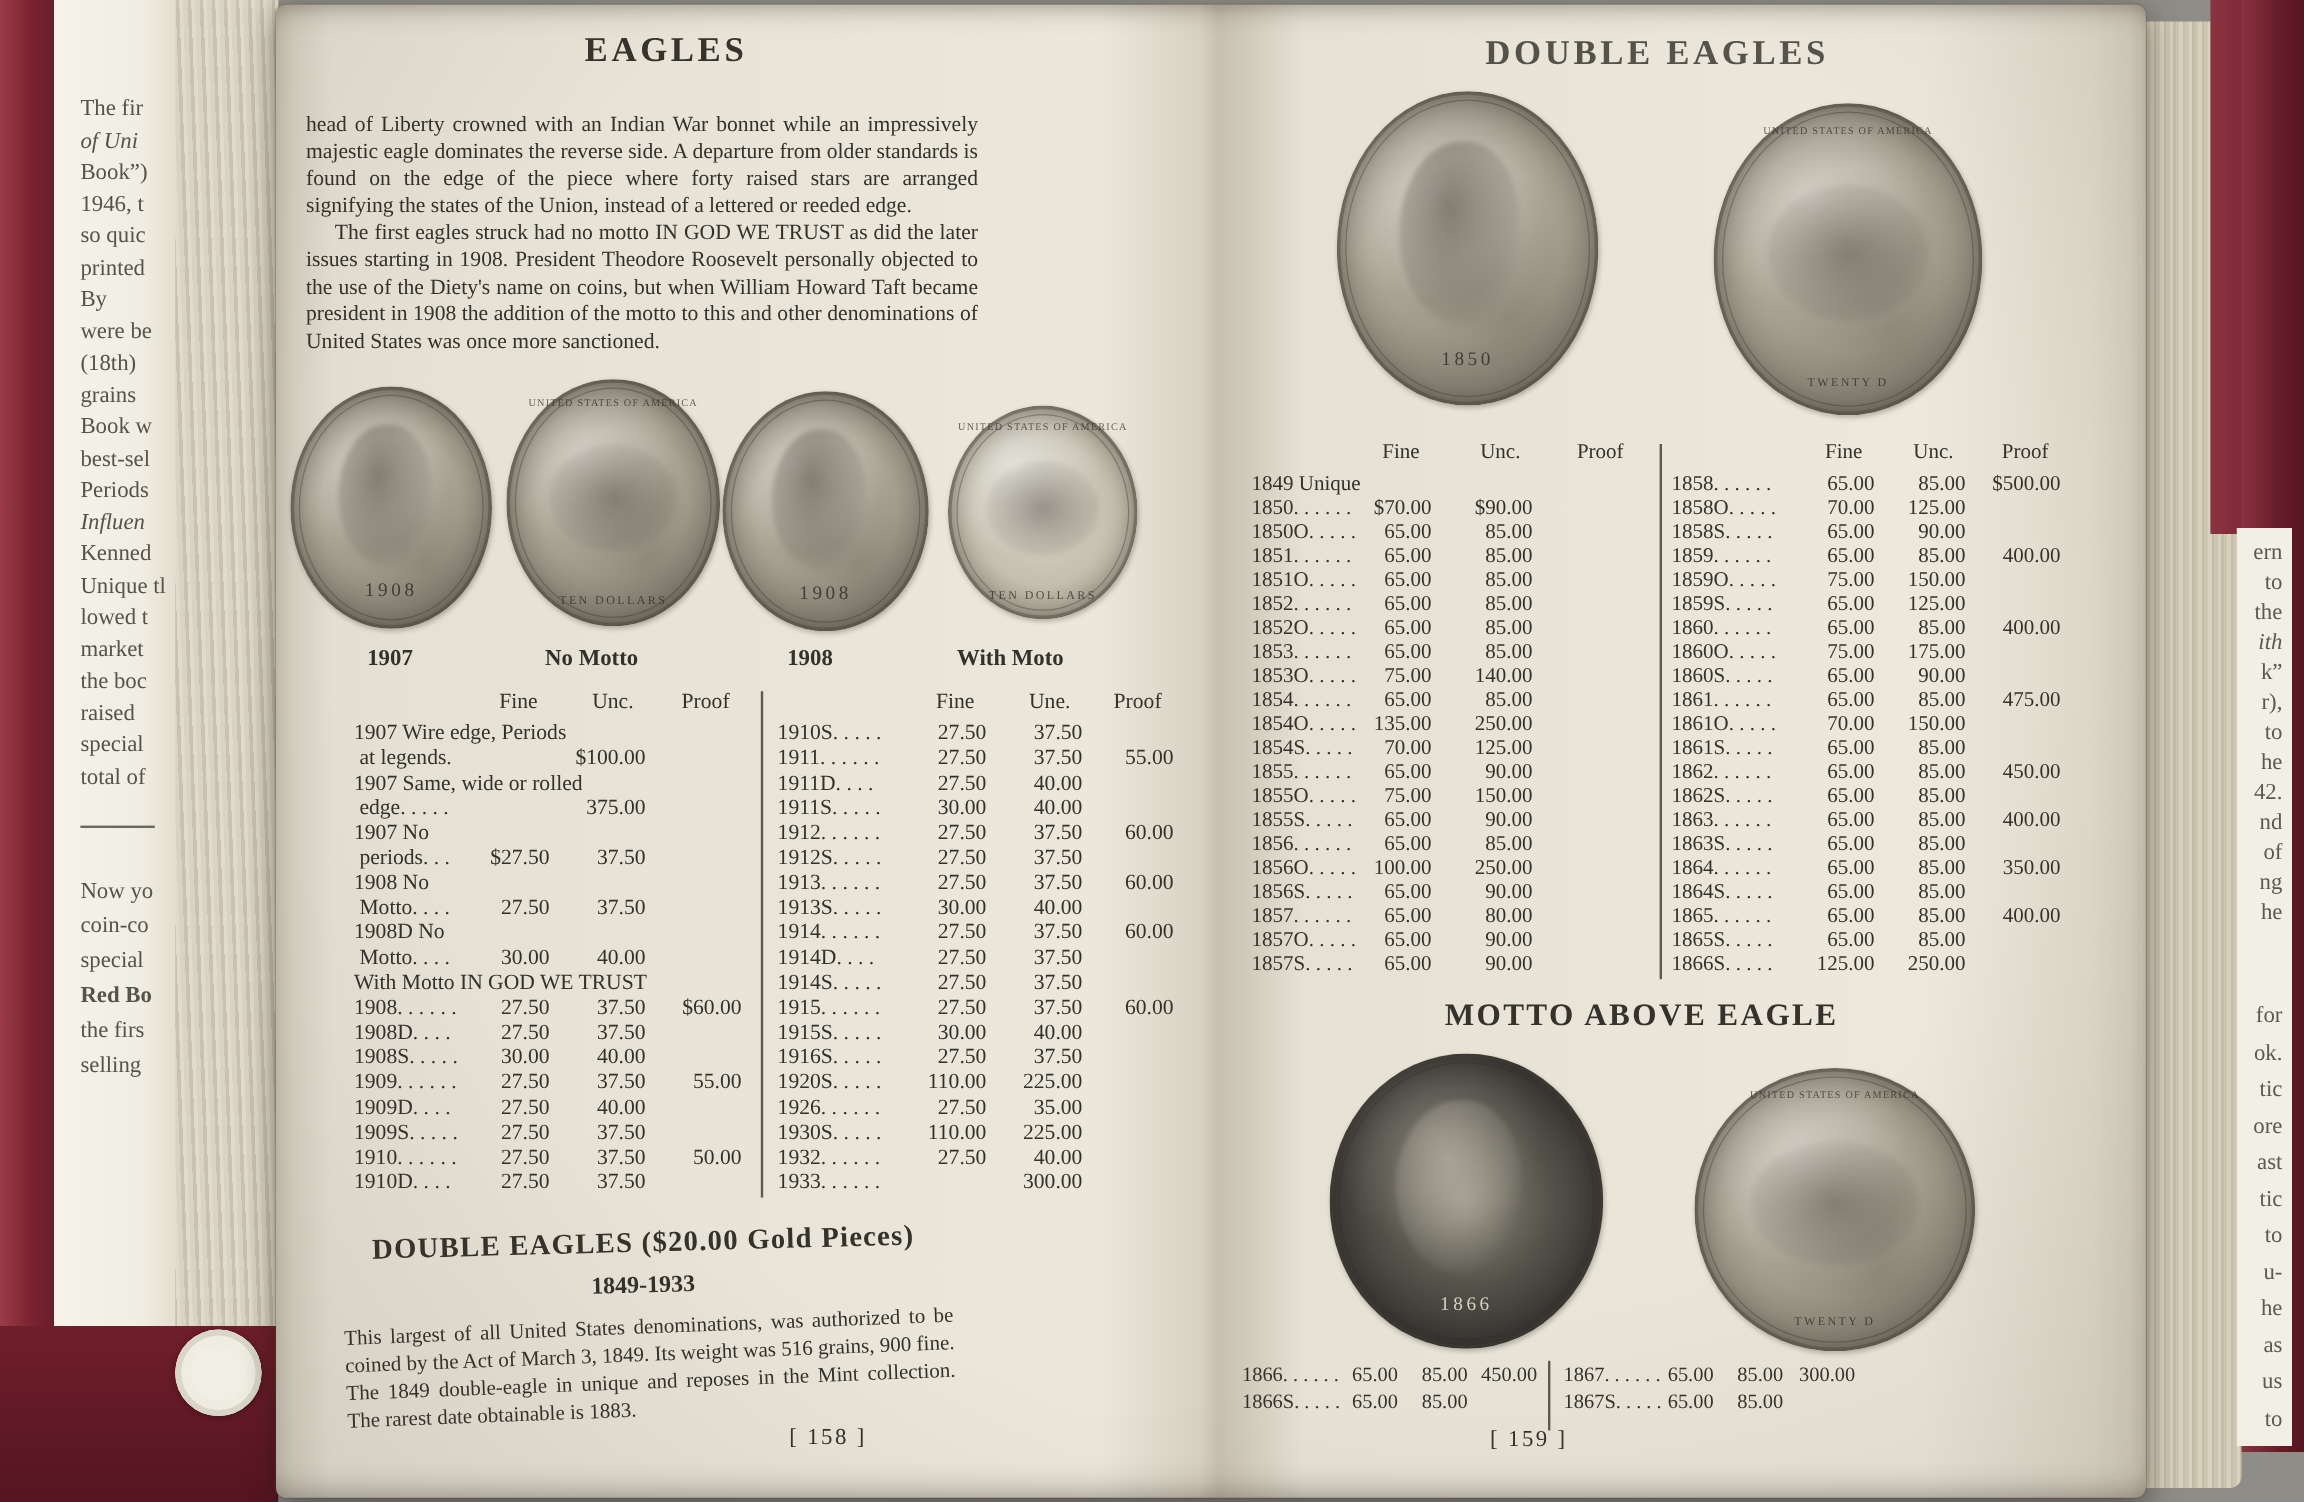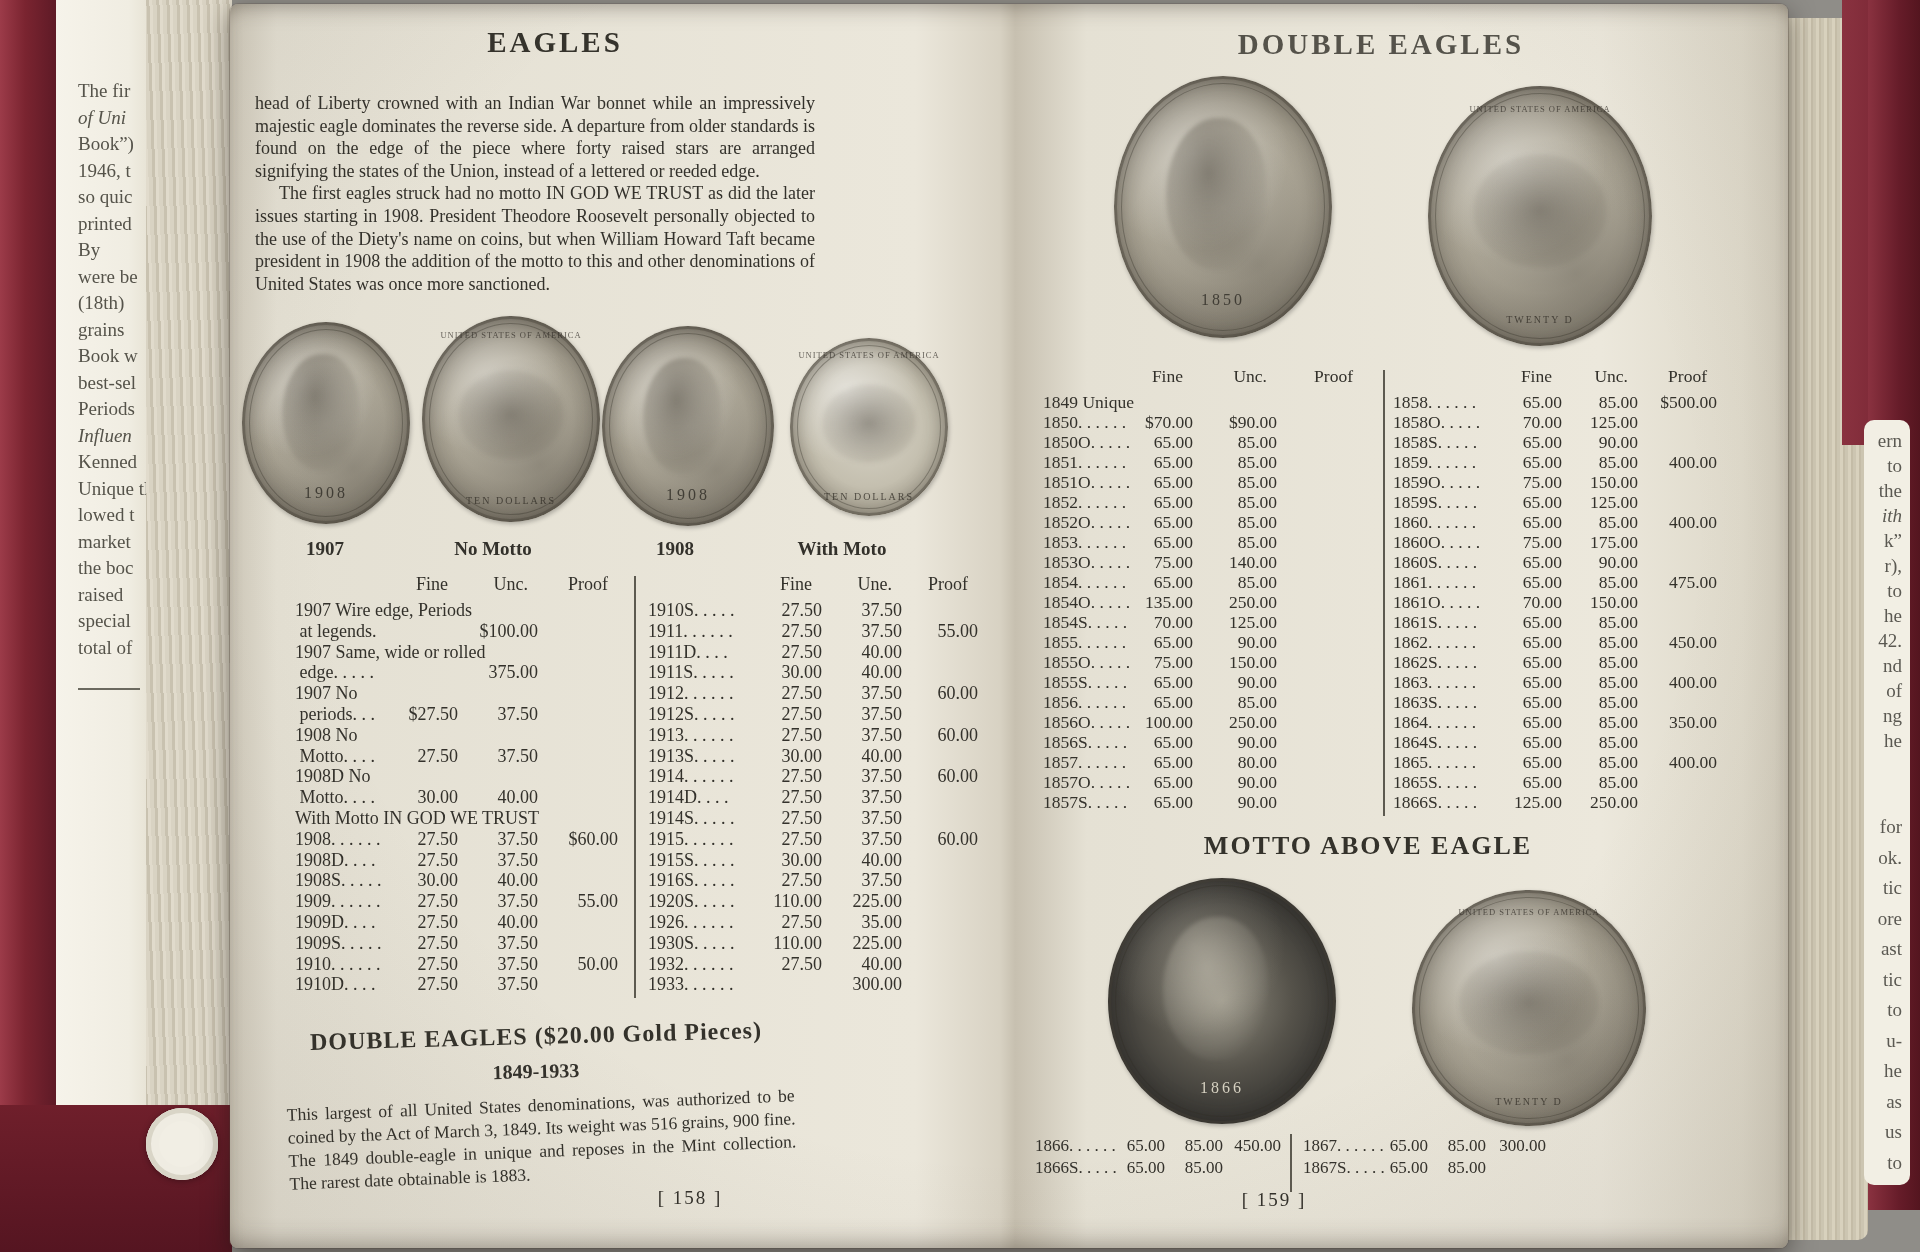--- a/index.html
+++ b/index.html
@@ -1,30 +1,30 @@
 <!DOCTYPE html>
 <html><head>
 <meta charset="utf-8">
 <style>
   html,body{margin:0;padding:0;background:#8f8d88;width:1920px;height:1252px;overflow:hidden;
     font-family:"Liberation Serif","DejaVu Serif",serif;color:#33312b;}
   .scene{position:absolute;inset:0;width:1920px;height:1252px;}
   .abs{position:absolute;}
   
   .cover-left{left:0;top:0;width:56px;height:1252px;background:linear-gradient(90deg,#9c3b49 0%,#7a2430 45%,#5e1a26 100%);}
-  .under-left{left:56px;top:0;width:104px;height:1105px;background:linear-gradient(90deg,#f6f3ea 0%,#f0ede2 70%,#e2ddcd 100%);overflow:hidden;}
+  .under-left{left:45px;top:0;width:104px;height:1105px;background:linear-gradient(90deg,#f6f3ea 0%,#f0ede2 70%,#e2ddcd 100%);overflow:hidden;}
   .left-stack{left:146px;top:0;width:86px;height:1252px;background:repeating-linear-gradient(88deg,#d9d3c3 0 4px,#c9c2b0 4px 7px,#e1dbcc 7px 10px);}
   .cover-bl{left:0;top:1105px;width:232px;height:147px;background:linear-gradient(180deg,#6f1f2b 0%,#551521 100%);}
   .logo{left:146px;top:1108px;width:72px;height:72px;border-radius:50%;background:#f1eee4;
     box-shadow:inset 0 0 0 5px #d9d5c7,inset 0 0 0 13px #efece2,0 1px 6px rgba(0,0,0,.35);}
   .fore-edge{left:1784px;top:18px;width:84px;height:1222px;border-radius:0 10px 10px 0;
     background:repeating-linear-gradient(90deg,#d8d1bd 0 3px,#c4bca7 3px 5px,#ccc5b1 5px 8px);}
   .cover-rt{left:1842px;top:0;width:78px;height:445px;background:linear-gradient(90deg,#8a3240 0%,#6d1f2c 100%);}
   .cover-right{left:1868px;top:0;width:52px;height:1210px;background:linear-gradient(90deg,#8a3240 0%,#661c29 60%,#54151f 100%);}
-  .under-right{left:1864px;top:420px;width:46px;height:765px;background:#f2efe4;overflow:hidden;border-radius:10px;}
+  .under-right{left:1864px;top:440px;width:46px;height:765px;background:#f2efe4;overflow:hidden;}
   
   .mcol{position:absolute;left:22px;top:78px;width:80px;font-size:19px;line-height:26.5px;color:#55534a;}
   .mcol.lower{top:728px;line-height:29px;}
   .mrule{position:absolute;left:22px;top:688px;width:62px;height:2px;background:#6b695f;}
   .mline.it{font-style:italic;} .mline.bd{font-weight:bold;}
   #rm-upper{position:absolute;right:8px;top:8px;width:38px;font-size:19px;line-height:25px;color:#5b5952;text-align:right;}
   #rm-lower{position:absolute;right:8px;top:392px;width:38px;font-size:19px;line-height:30.5px;color:#5b5952;text-align:right;}
   
   .book{left:230px;top:4px;width:1558px;height:1244px;border-radius:8px;
     background:linear-gradient(90deg,#cfc9ba 0%,#e4e0d3 3%,#ebe7db 44%,#d8d2c3 49.4%,#c7c0b0 50.4%,#e5e1d4 55%,#ece8dc 88%,#ded9ca 97%,#cfc9b9 100%);
@@ -104,20 +104,28 @@
         <div class="mline">Kenned</div>
         <div class="mline">Unique tl</div>
         <div class="mline">lowed t</div>
         <div class="mline">market</div>
         <div class="mline">the boc</div>
         <div class="mline">raised</div>
         <div class="mline">special</div>
         <div class="mline">total of</div>
       </div>
     <div class="mrule"></div>
+    <div class="mcol lower" id="lm-lower">
+        <div class="mline">Now yo</div>
+        <div class="mline">coin-co</div>
+        <div class="mline">special</div>
+        <div class="mline bd">Red Bo</div>
+        <div class="mline">the firs</div>
+        <div class="mline">selling</div>
+      </div>
   </div>
   <div class="abs left-stack"></div>
   <div class="abs cover-bl"></div>
   <div class="abs logo"></div>
   <div class="abs fore-edge"></div>
   <div class="abs cover-rt"></div>
   <div class="abs cover-right"></div>
   <div class="abs under-right">
     <div id="rm-upper">
         <div class="mline">ern</div>

